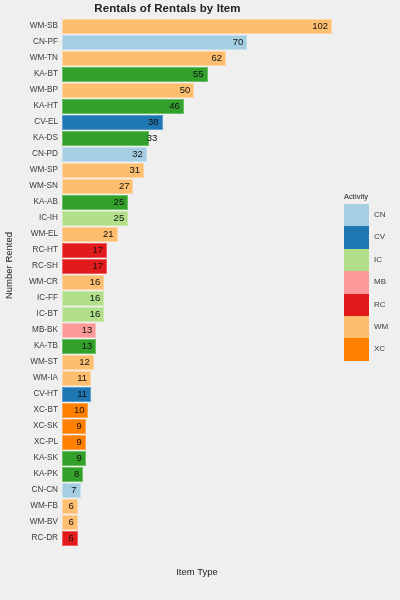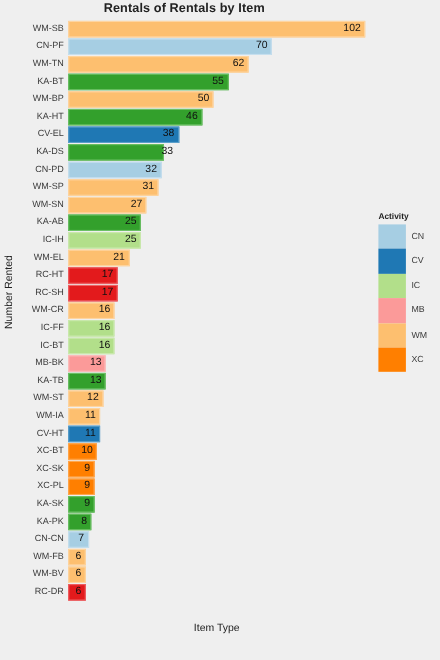--- a/index.html
+++ b/index.html
@@ -98,21 +98,21 @@
     color: #222222;
   }
   .legend {
     position: absolute;
     left: 342px;
     top: 192px;
     width: 56px;
   }
   .legend-title {
     font-size: 7.6px;
-    font-weight: bold;
+    font-weight: normal;
     color: #222222;
     margin-bottom: 3px;
     padding-left: 2px;
   }
   .legend-item {
     position: relative;
     height: 22.4px;
   }
   .legend-swatch {
     position: absolute;
@@ -326,20 +326,24 @@
         </div>
         <div class="legend-item">
           <div class="legend-swatch" style="background: rgb(178, 223, 138);"></div>
           <div class="legend-label">IC</div>
         </div>
         <div class="legend-item">
           <div class="legend-swatch" style="background: rgb(251, 154, 153);"></div>
           <div class="legend-label">MB</div>
         </div>
         <div class="legend-item">
+          <div class="legend-swatch" style="background: rgb(227, 26, 28);"></div>
+          <div class="legend-label">RC</div>
+        </div>
+        <div class="legend-item">
           <div class="legend-swatch" style="background: rgb(253, 191, 111);"></div>
           <div class="legend-label">WM</div>
         </div>
         <div class="legend-item">
           <div class="legend-swatch" style="background: rgb(255, 127, 0);"></div>
           <div class="legend-label">XC</div>
         </div>
       </div>
   </div>
 

